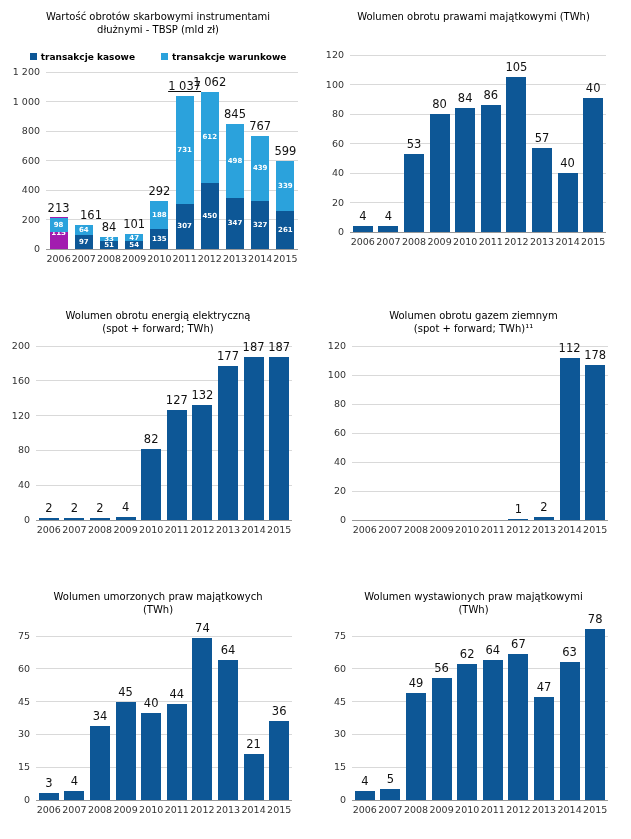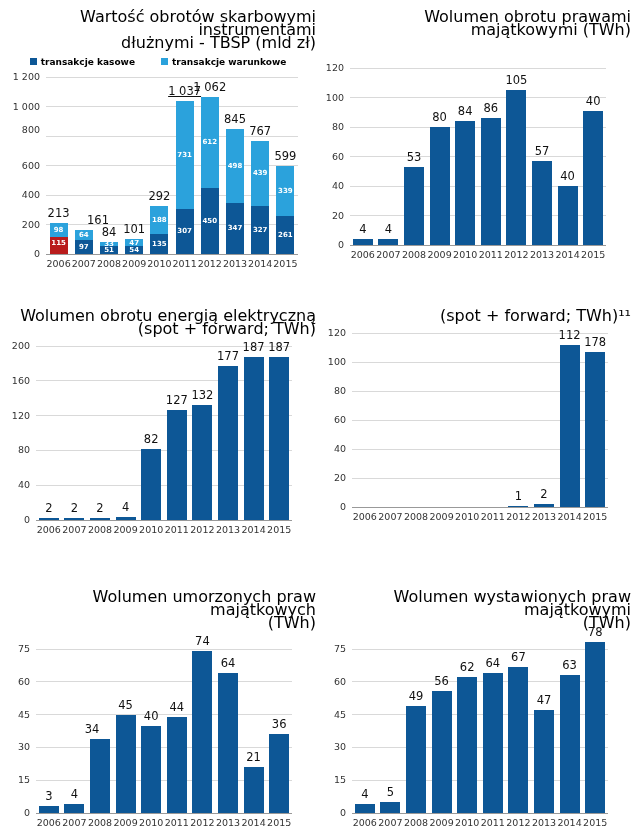--- a/index.html
+++ b/index.html
@@ -3,22 +3,22 @@
 <meta charset="utf-8">
 <style>
   html,body { margin:0; padding:0; background:#ffffff; }
   body { font-family:"DejaVu Sans","Liberation Sans",sans-serif; }
   .page { width:631px; height:839px; background:#ffffff; position:relative; overflow:hidden; }
   .grid { display:grid; grid-template-columns:316px 315px; grid-template-rows:285px 285px 269px; }
   .chart { position:relative; box-sizing:border-box; }
   .pt-r1 { padding-top:10px; }
   .pt-r2 { padding-top:24px; }
   .pt-r3 { padding-top:20px; }
-  .title { text-align:right; font-size:16px; line-height:13px; color:#000000; }
-  .legend { display:flex; justify-content:center; align-items:center; gap:26px; margin-top:6px; height:13px; font-size:9px; font-weight:bold; color:#000000; }
+  .title { text-align:center; font-size:10px; line-height:13px; color:#000000; }
+  .legend { display:flex; justify-content:center; align-items:center; gap:26px; margin-top:14px; height:13px; font-size:9px; font-weight:bold; color:#000000; }
   .legend-item { display:flex; align-items:center; }
   .sw { width:7px; height:7px; display:inline-block; margin-right:4px; }
   .plot { position:relative; }
   .mt0 { margin-top:9px; }
   .mt1 { margin-top:32px; }
   .mt2 { margin-top:11px; }
   .mt3 { margin-top:20px; }
   .gridline { position:absolute; left:0; right:0; height:1px; }
   .ytick { position:absolute; left:-46px; width:40px; text-align:right; font-size:9.5px; color:#333333; }
   .xtick { position:absolute; text-align:center; font-size:9.5px; color:#333333; white-space:nowrap; }
@@ -50,41 +50,41 @@
       <div class="plot mt0" style="height: 177px; width: 252px; margin-left: 46px;">
           <div class="gridline" style="top: 176.5px; background: rgb(153, 153, 153);"></div>
           <div class="ytick" style="top: 171px;">0</div>
           <div class="gridline" style="top: 147px; background: rgb(217, 217, 217);"></div>
           <div class="ytick" style="top: 141.5px;">200</div>
           <div class="gridline" style="top: 117.5px; background: rgb(217, 217, 217);"></div>
           <div class="ytick" style="top: 112px;">400</div>
           <div class="gridline" style="top: 88px; background: rgb(217, 217, 217);"></div>
           <div class="ytick" style="top: 82.5px;">600</div>
           <div class="gridline" style="top: 58.5px; background: rgb(217, 217, 217);"></div>
-          <div class="ytick" style="top: 47px;">800</div>
+          <div class="ytick" style="top: 53px;">800</div>
           <div class="gridline" style="top: 29px; background: rgb(217, 217, 217);"></div>
           <div class="ytick" style="top: 23.5px;">1 000</div>
           <div class="gridline" style="top: -0.5px; background: rgb(217, 217, 217);"></div>
           <div class="ytick" style="top: -6px;">1 200</div>
           <div class="xtick" style="left: 0px; width: 25.2px; top: 181px;">2006</div>
-          <div class="bar" style="left: 3.6px; width: 18px; bottom: 0px; height: 22px; background: #b91c1c;">
+          <div class="bar" style="left: 3.6px; width: 18px; bottom: 0px; height: 32px; background: #a21caf;">
             <div class="seglabel">115</div>
           </div>
           <div class="bar" style="left: 3.6px; width: 18px; bottom: 16.9625px; height: 14.455px; background: rgb(43, 162, 220);">
             <div class="seglabel">98</div>
           </div>
           <div class="vlabel" style="left: 12.6px; bottom: 34.4175px;">213</div>
           <div class="xtick" style="left: 25.2px; width: 25.2px; top: 181px;">2007</div>
           <div class="bar" style="left: 28.8px; width: 18px; bottom: 0px; height: 14.3075px; background: rgb(13, 87, 150);">
             <div class="seglabel">97</div>
           </div>
           <div class="bar" style="left: 28.8px; width: 18px; bottom: 14.3075px; height: 9.44px; background: rgb(43, 162, 220);">
             <div class="seglabel">64</div>
           </div>
-          <div class="vlabel" style="left: 52px; bottom: 26.7475px;">161</div>
+          <div class="vlabel" style="left: 45px; bottom: 26.7475px;">161</div>
           <div class="xtick" style="left: 50.4px; width: 25.2px; top: 181px;">2008</div>
           <div class="bar" style="left: 54px; width: 18px; bottom: 0px; height: 7.5225px; background: rgb(13, 87, 150);">
             <div class="seglabel">51</div>
           </div>
           <div class="bar" style="left: 54px; width: 18px; bottom: 7.5225px; height: 4.8675px; background: rgb(43, 162, 220);">
             <div class="seglabel">33</div>
           </div>
           <div class="vlabel" style="left: 63px; bottom: 15.39px;">84</div>
           <div class="xtick" style="left: 75.6px; width: 25.2px; top: 181px;">2009</div>
           <div class="bar" style="left: 79.2px; width: 18px; bottom: 0px; height: 7.965px; background: rgb(13, 87, 150);">
@@ -243,20 +243,21 @@
           <div class="bar" style="left: 207.6px; width: 20px; bottom: 0px; height: 162.69px; background: rgb(13, 87, 150);"></div>
           <div class="vlabel" style="left: 217.6px; bottom: 165.69px;">187</div>
           <div class="xtick" style="left: 230.4px; width: 25.6px; top: 178px;">2015</div>
           <div class="bar" style="left: 233.2px; width: 20px; bottom: 0px; height: 162.69px; background: rgb(13, 87, 150);"></div>
           <div class="vlabel" style="left: 243.2px; bottom: 165.69px;">187</div>
         </div>
     </div>
 
     <div class="chart pt-r2">
       <div class="title">
+        <div>Wolumen obrotu gazem ziemnym</div>
         <div>(spot + forward; TWh)¹¹</div>
       </div>
       <div class="plot mt2" style="height: 174px; width: 256px; margin-left: 36px;">
           <div class="gridline" style="top: 173.5px; background: rgb(153, 153, 153);"></div>
           <div class="ytick" style="top: 168px;">0</div>
           <div class="gridline" style="top: 144.5px; background: rgb(217, 217, 217);"></div>
           <div class="ytick" style="top: 139px;">20</div>
           <div class="gridline" style="top: 115.5px; background: rgb(217, 217, 217);"></div>
           <div class="ytick" style="top: 110px;">40</div>
           <div class="gridline" style="top: 86.5px; background: rgb(217, 217, 217);"></div>
@@ -307,21 +308,21 @@
           <div class="gridline" style="top: -0.5px; background: rgb(217, 217, 217);"></div>
           <div class="ytick" style="top: -6px;">75</div>
           <div class="xtick" style="left: 0px; width: 25.6px; top: 168px;">2006</div>
           <div class="bar" style="left: 2.8px; width: 20px; bottom: 0px; height: 6.56px; background: rgb(13, 87, 150);"></div>
           <div class="vlabel" style="left: 12.8px; bottom: 9.56px;">3</div>
           <div class="xtick" style="left: 25.6px; width: 25.6px; top: 168px;">2007</div>
           <div class="bar" style="left: 28.4px; width: 20px; bottom: 0px; height: 8.74667px; background: rgb(13, 87, 150);"></div>
           <div class="vlabel" style="left: 38.4px; bottom: 11.7467px;">4</div>
           <div class="xtick" style="left: 51.2px; width: 25.6px; top: 168px;">2008</div>
           <div class="bar" style="left: 54px; width: 20px; bottom: 0px; height: 74.3467px; background: rgb(13, 87, 150);"></div>
-          <div class="vlabel" style="left: 56px; bottom: 77.3467px;">34</div>
+          <div class="vlabel" style="left: 64px; bottom: 77.3467px;">34</div>
           <div class="xtick" style="left: 76.8px; width: 25.6px; top: 168px;">2009</div>
           <div class="bar" style="left: 79.6px; width: 20px; bottom: 0px; height: 98.4px; background: rgb(13, 87, 150);"></div>
           <div class="vlabel" style="left: 89.6px; bottom: 101.4px;">45</div>
           <div class="xtick" style="left: 102.4px; width: 25.6px; top: 168px;">2010</div>
           <div class="bar" style="left: 105.2px; width: 20px; bottom: 0px; height: 87.4667px; background: rgb(13, 87, 150);"></div>
           <div class="vlabel" style="left: 115.2px; bottom: 90.4667px;">40</div>
           <div class="xtick" style="left: 128px; width: 25.6px; top: 168px;">2011</div>
           <div class="bar" style="left: 130.8px; width: 20px; bottom: 0px; height: 96.2133px; background: rgb(13, 87, 150);"></div>
           <div class="vlabel" style="left: 140.8px; bottom: 99.2133px;">44</div>
           <div class="xtick" style="left: 153.6px; width: 25.6px; top: 168px;">2012</div>

